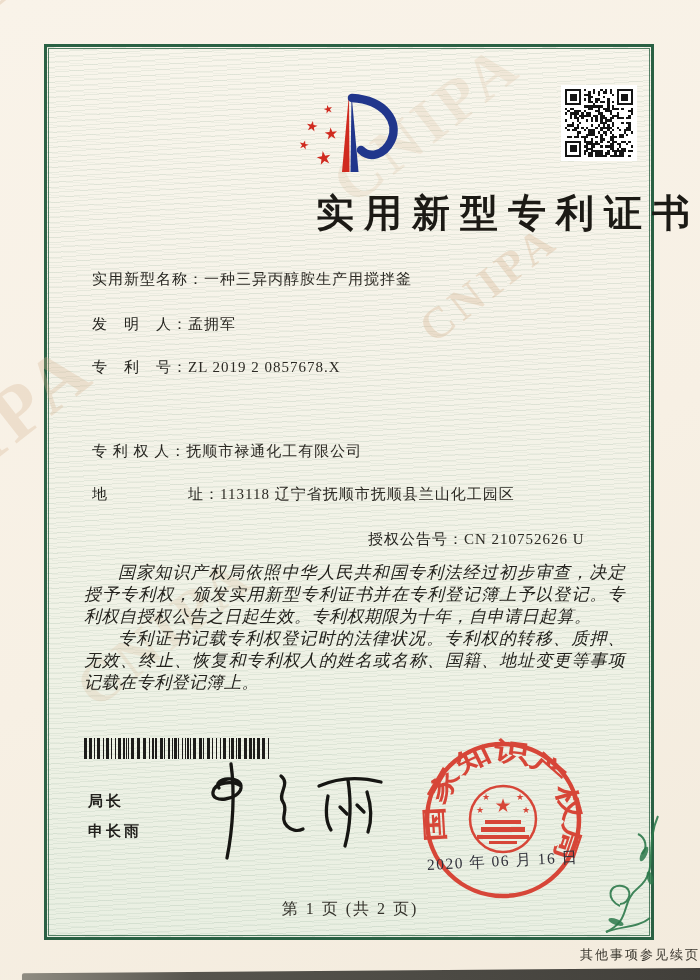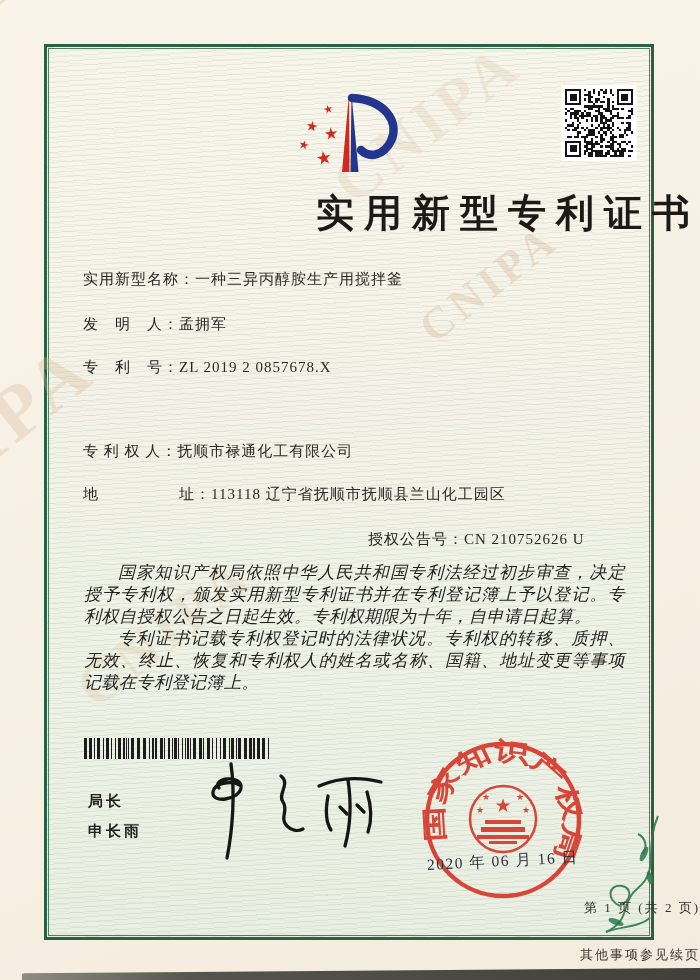--- a/index.html
+++ b/index.html
@@ -32,41 +32,41 @@
   .wm3{left:408px;top:258px;font-size:44px;opacity:.34}
   .wm4{left:62px;top:598px;font-size:58px;opacity:.22}
   .wm5{left:-150px;top:396px;font-size:76px;opacity:.30}
   
   .cert-no{left:78px;top:86px;z-index:3;font-size:14.5px;letter-spacing:2.5px;color:#3a382f}
   .logo{left:283px;top:82px;z-index:3}
   .qr{left:561px;top:85px;width:76px;height:76px;background:#fff;padding:4px;z-index:3}
   .title{left:0;right:0;top:188px;z-index:3;text-align:right;font-size:38px;font-weight:700;
          letter-spacing:10px;padding-left:24px;color:#1c1a15}
   
-  .row{position:absolute;left:83px;z-index:3;font-size:15px;letter-spacing:1px;white-space:nowrap}
+  .row{position:absolute;left:92px;z-index:3;font-size:15px;letter-spacing:1px;white-space:nowrap}
   .r1{top:270px}.r2{top:315px}.r3{top:358px}.r4{top:397px}.r5{top:442px}.r6{top:485px}
   .g1{top:530px}.g2{top:530px;left:368px}
   .row .val{color:#2c2a24}
   
   .para{position:absolute;left:84px;width:541px;z-index:3;font-size:17px;line-height:22px;
         text-indent:2em;text-align:justify;font-style:italic;color:#23221d;letter-spacing:.5px}
   .p1{top:562px}.p2{top:628px}
   
   .barcode{position:absolute;left:84px;top:738px;width:192px;height:21px;z-index:3;font-size:0}
   .barcode i{display:inline-block;height:100%;background:#1d1c1a;vertical-align:top}
   
   .signer{position:absolute;left:88px;z-index:3;font-family:"Liberation Sans","DejaVu Sans",sans-serif;
           font-weight:600;font-size:15px;letter-spacing:3px;color:#23221e}
   .st{top:792px}.sn{top:822px}
   .sig{left:185px;top:758px;z-index:3}
   
   .seal{left:419px;top:736px;z-index:4;opacity:.93}
   .flourish{left:586px;top:814px;z-index:3}
   
-  .pageinfo{left:0;right:0;top:899px;z-index:3;text-align:right;font-size:13px;letter-spacing:2px;color:#34322b}
+  .pageinfo{left:0;right:0;top:899px;z-index:3;text-align:center;font-size:16px;letter-spacing:2px;color:#34322b}
   .footnote{left:0;right:0;top:946px;z-index:3;text-align:right;font-size:13px;letter-spacing:2px;color:#3a372f}
   .band{position:absolute;left:22px;right:-6px;bottom:0;height:12px;z-index:6;
         background:linear-gradient(90deg,#8f8c82,#56544d 25%,#413f3a);
         transform:rotate(-.45deg);transform-origin:100% 100%;border-radius:2px 0 0 2px}
   svg text.star{font-family:"DejaVu Sans",sans-serif}
 </style>
 </head>
 <body>
 
 <div class="page">

